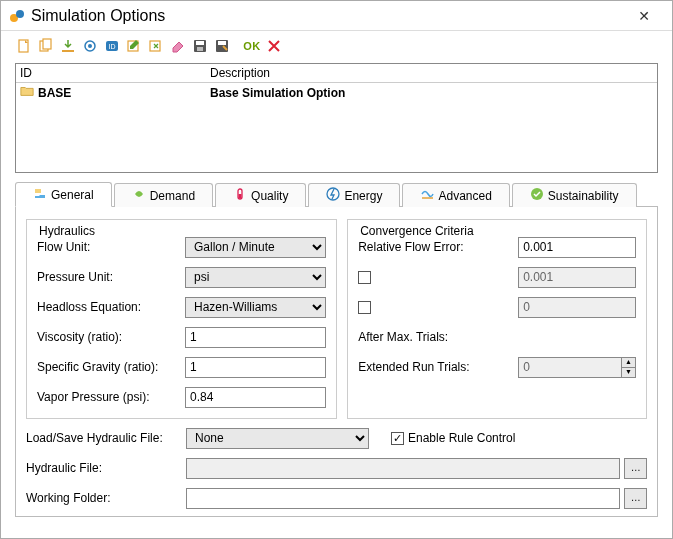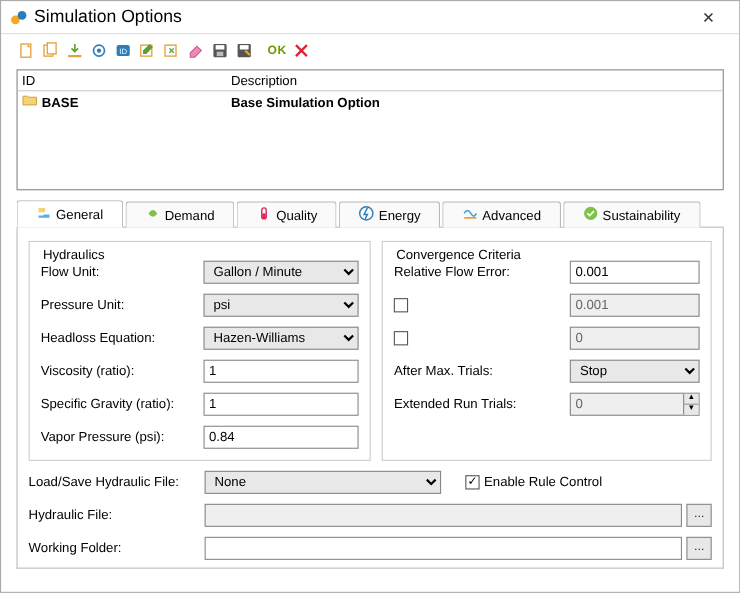--- a/index.html
+++ b/index.html
@@ -365,39 +365,38 @@
         <div class="ctrl"><input class="txt ro" readonly="" value="0.001" style=""></div>
       </div>
       <div class="form-row">
         <div class="rlbl chkwrap">
           <span class="chk"></span>
         </div>
         <div class="ctrl"><input class="txt ro" readonly="" value="0" style=""></div>
       </div>
       <div class="form-row">
         <div class="rlbl">After Max. Trials:</div>
-        <div class="ctrl"><select class="sel"><option>Stop</option></select></div>
       </div>
       <div class="form-row">
         <div class="rlbl">Extended Run Trials:</div>
         <div class="ctrl spin-wrap">
           <input class="txt ro" readonly="" value="0" style="">
           <div class="spin">
               <div class="sp">▲</div>
               <div class="sp">▼</div>
             </div>
         </div>
       </div>
     </div>
   </div>
 
   <div class="bottom-area">
     <div class="form-row bottom">
       <div class="lbl">Load/Save Hydraulic File:</div>
-      <div style="width:215px"><select class="sel"><option>None</option></select></div>
+      <div style="width:183px"><select class="sel"><option>None</option></select></div>
       <div style="width:22px"></div>
       <div class="chkwrap">
         <span class="chk checked"></span>
         <span>Enable Rule Control</span>
       </div>
     </div>
     <div class="form-row bottom">
       <div class="lbl">Hydraulic File:</div>
       <div class="ctrl" style="display:flex">
         <input class="txt ro" readonly="" value="" style="">

